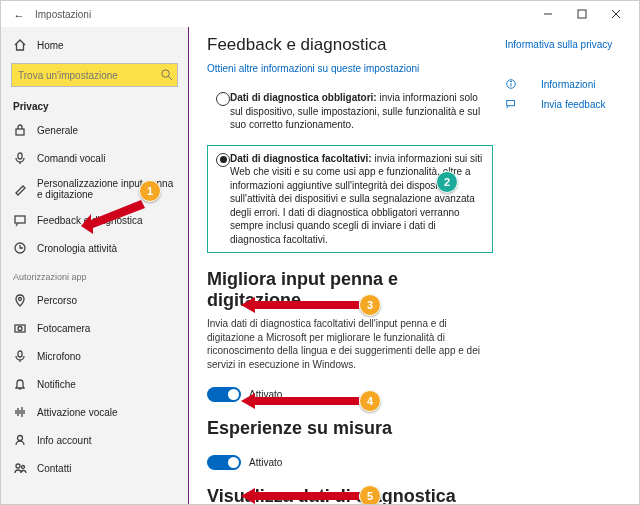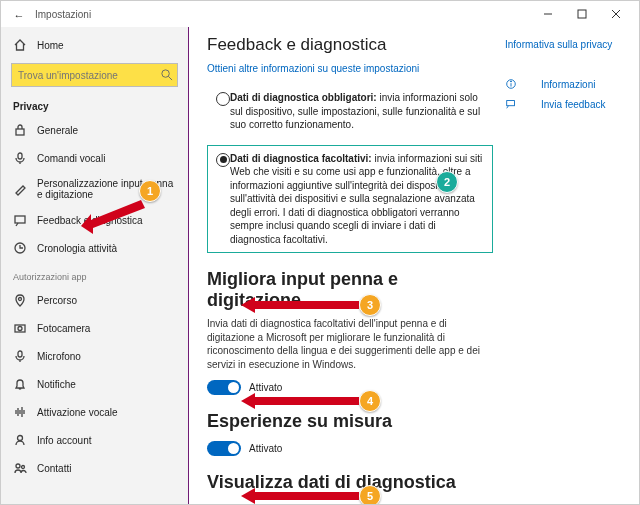--- a/index.html
+++ b/index.html
@@ -37,21 +37,21 @@
   .link { color: #0067c0; font-size: 10px; cursor: pointer; display: block; margin-bottom: 10px; }
   
   .radio-group { margin: 6px 0 10px 0; }
   .radio-item { display: flex; padding: 6px 8px; margin-bottom: 6px; border: 1.5px solid transparent; }
   .radio-item.boxed { border-color: #1aab9b; }
   .radio-dot { flex: 0 0 14px; width: 14px; height: 14px; border: 1.3px solid #333; border-radius: 50%; margin-top: 1px; position: relative; }
   .radio-dot.on::after { content:""; position:absolute; inset:2.5px; border-radius:50%; background:#222; }
   .radio-text { font-size: 10px; line-height: 1.35; }
   .radio-text b { font-weight: 600; }
   
-  .toggle-row { display: flex; align-items: center; gap: 8px; margin-top: 9px; }
+  .toggle-row { display: flex; align-items: center; gap: 8px; margin-top: 16px; }
   .toggle { width: 34px; height: 15px; border-radius: 8px; background: #0067c0; position: relative; cursor: pointer; }
   .toggle::after { content:""; position:absolute; right:2px; top:2px; width:11px; height:11px; background:#fff; border-radius:50%; }
   .toggle-lbl { font-size: 10px; }
   
   .badge { position: absolute; width: 22px; height: 22px; border-radius: 50%; display: flex; align-items: center; justify-content: center; color: #fff; font-size: 11px; font-weight: 600; border: 1.5px solid #fff; box-shadow: 0 1px 2px rgba(0,0,0,0.3); }
   .b-orange { background: #f5a623; }
   .b-green  { background: #1aab9b; }
   .arrow { position: absolute; pointer-events: none; }
   .arrow-red { fill: #d0021b; }
 </style>

